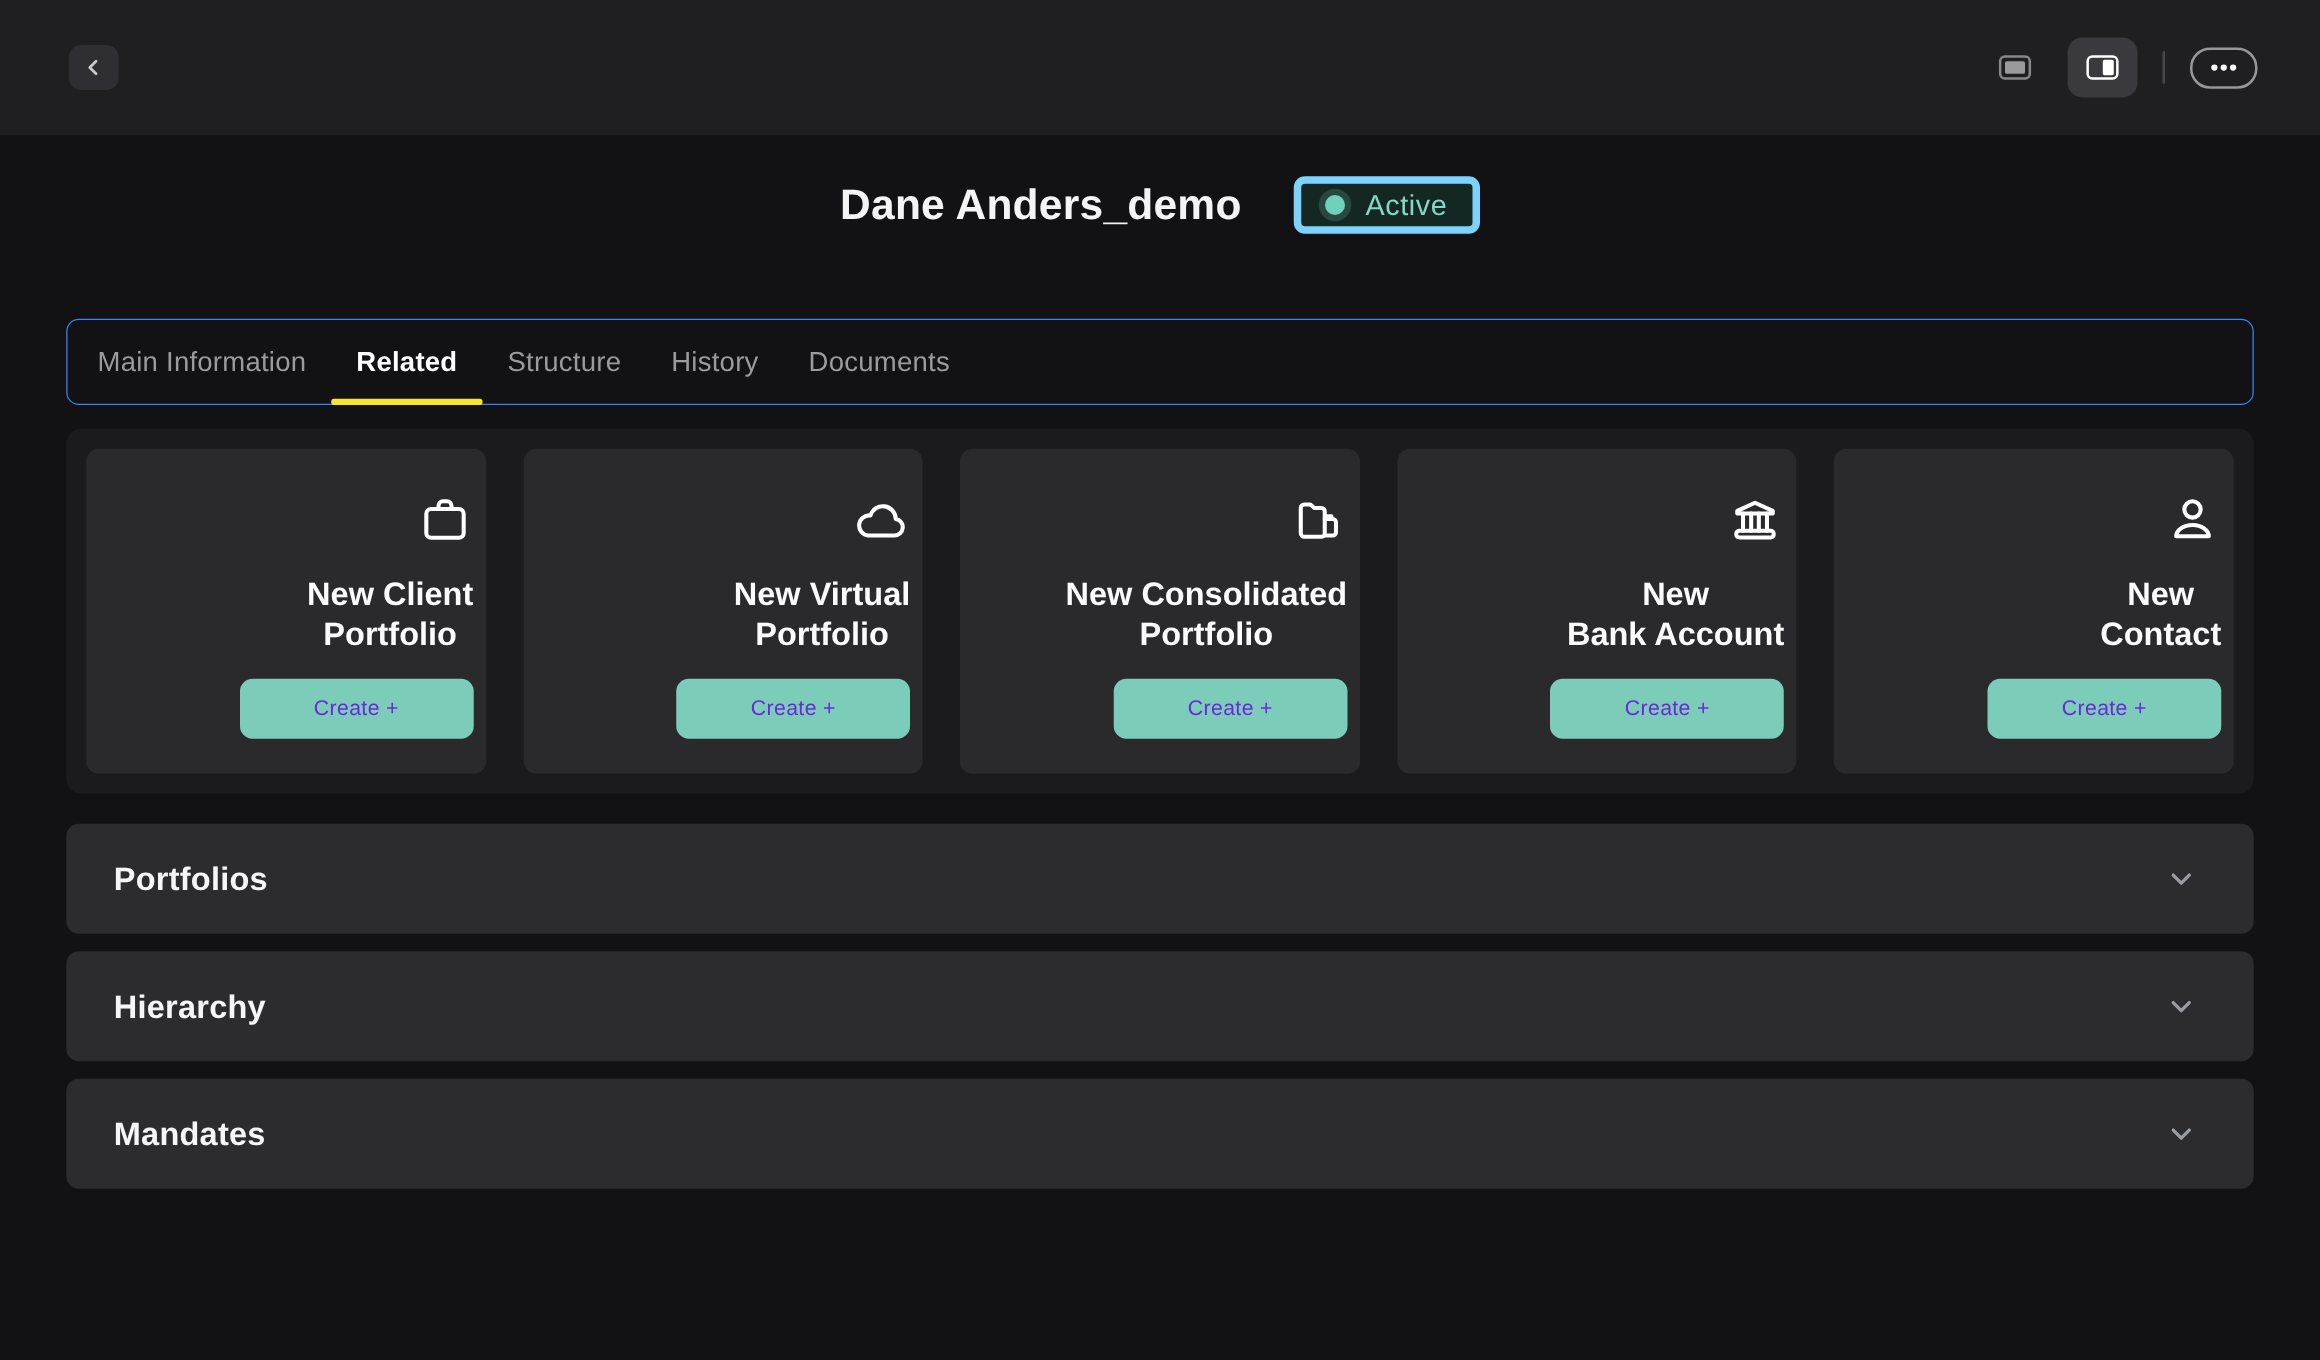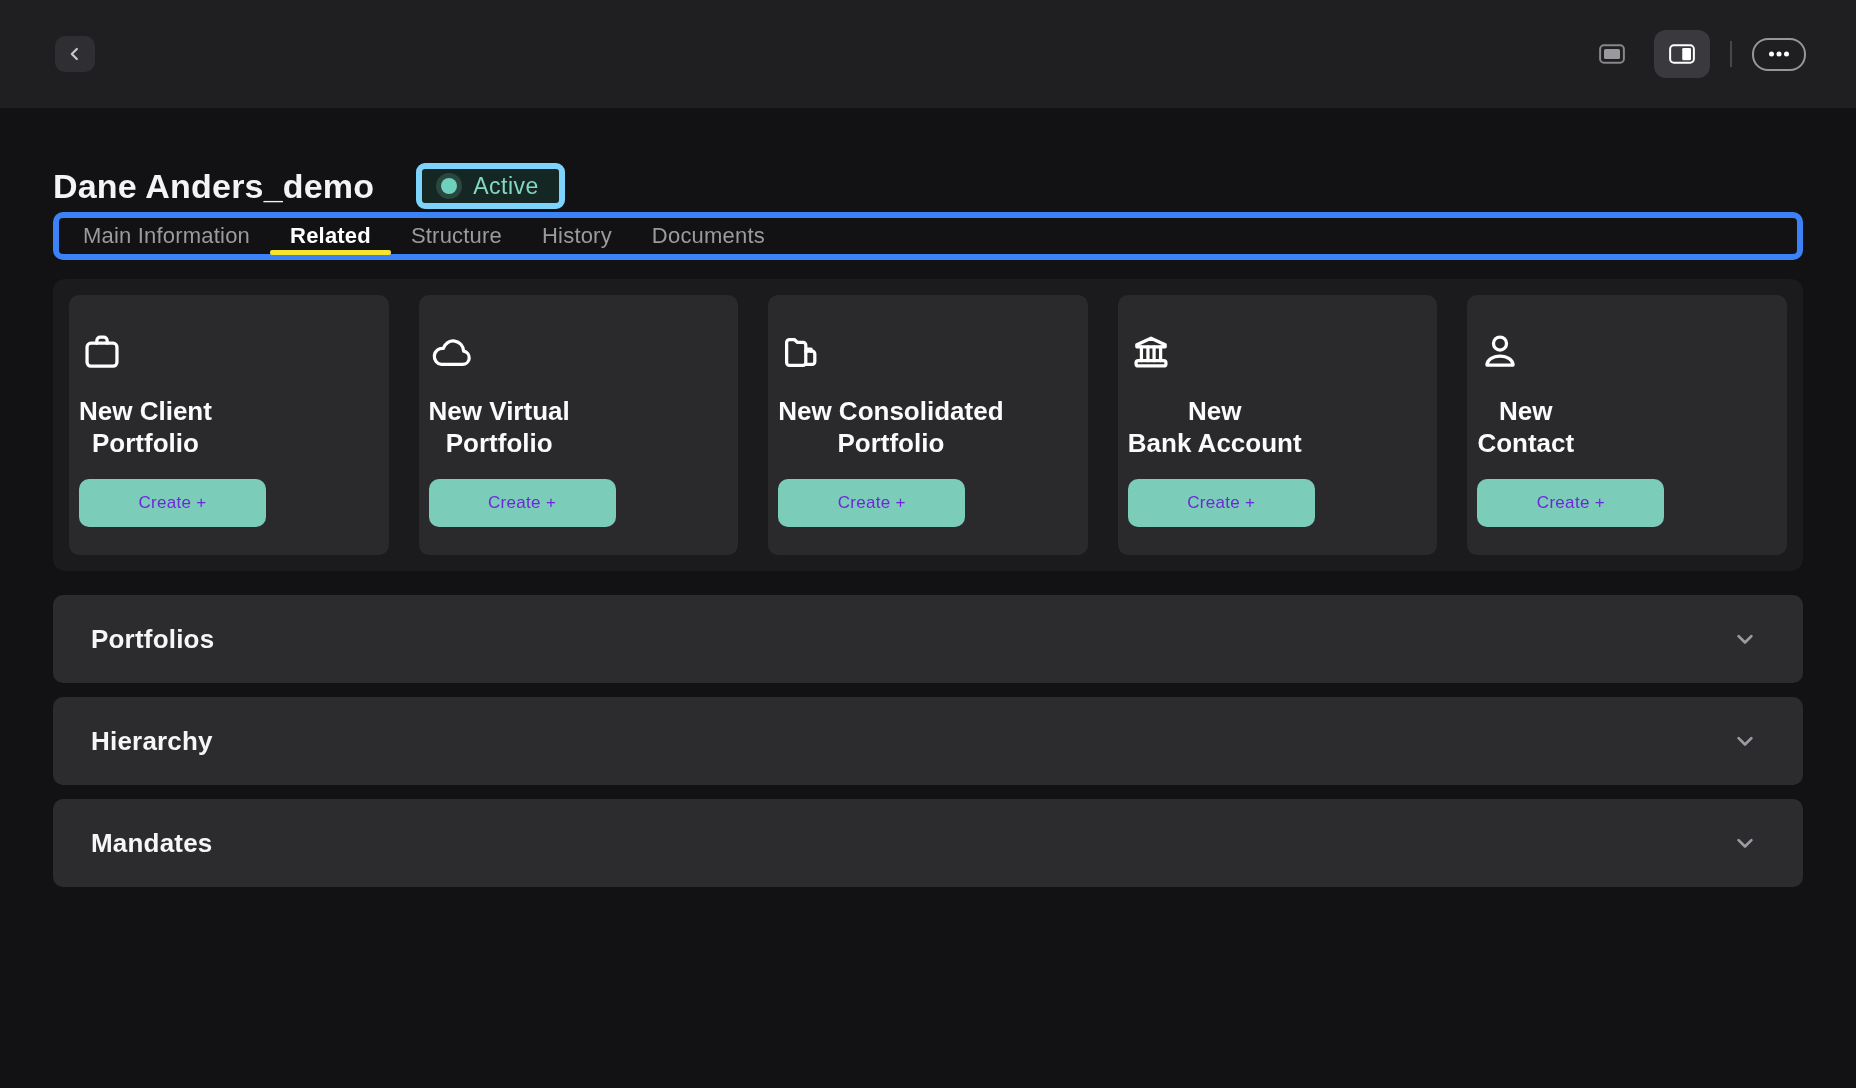--- a/index.html
+++ b/index.html
@@ -45,25 +45,26 @@
     border: 2px solid #96969b;
     border-radius: 16px;
     display: flex; align-items: center; justify-content: center;
     cursor: pointer;
   }
 
   
   .content { padding: 0 53px; }
 
   .title-row {
-    margin-top: 52px;
+    margin-top: 30px;
     height: 52px;
     display: flex;
     align-items: center;
     gap: 42px;
+    justify-content: center;
   }
   .page-title {
     font-size: 34px;
     font-weight: 700;
     color: #f4f4f5;
     letter-spacing: 0.2px;
   }
   .status-badge {
     height: 46px;
     display: inline-flex;
@@ -77,22 +78,23 @@
   .status-dot-outer {
     width: 26px; height: 26px; border-radius: 50%;
     background: #2a473f;
     display: flex; align-items: center; justify-content: center;
   }
   .status-dot-inner { width: 16px; height: 16px; border-radius: 50%; background: #6ed1bb; }
   .status-label { font-size: 23px; color: #82d8c4; letter-spacing: 0.5px; }
 
   
   .tabbar {
-    height: 48px;
-    border: 6px solid #3b82f6;
+    margin-top: 65px;
+    height: 69px;
+    border: 1px solid #3b82f6;
     border-radius: 10px;
     display: flex;
     align-items: stretch;
     padding-left: 4px;
   }
   .tab {
     display: flex; align-items: center;
     padding: 0 20px;
     position: relative;
     font-size: 22px;
@@ -121,21 +123,21 @@
     display: flex;
     gap: 30px;
   }
   .create-card {
     flex: 1 1 0;
     height: 260px;
     background: #2a2a2c;
     border-radius: 10px;
     display: flex;
     flex-direction: column;
-    align-items: flex-start;
+    align-items: flex-end;
     padding: 34px 10px 28px;
   }
   .card-icon { color: #ffffff; }
   .card-title {
     margin-top: 20px;
     font-size: 26px;
     font-weight: 700;
     line-height: 32px;
     text-align: center;
     color: #fbfbfc;

